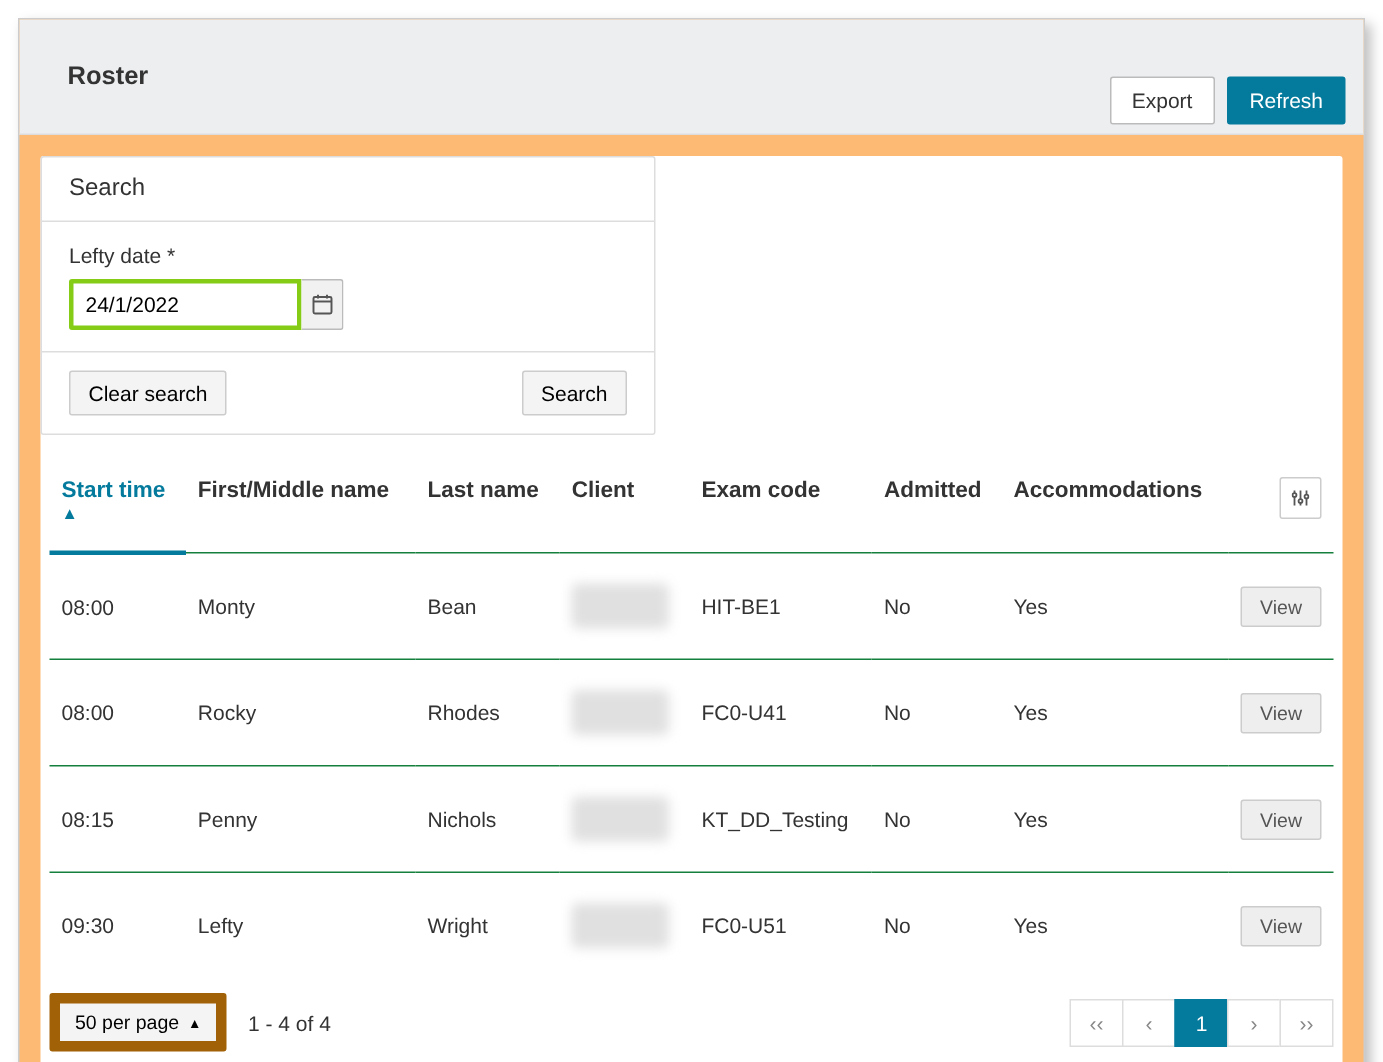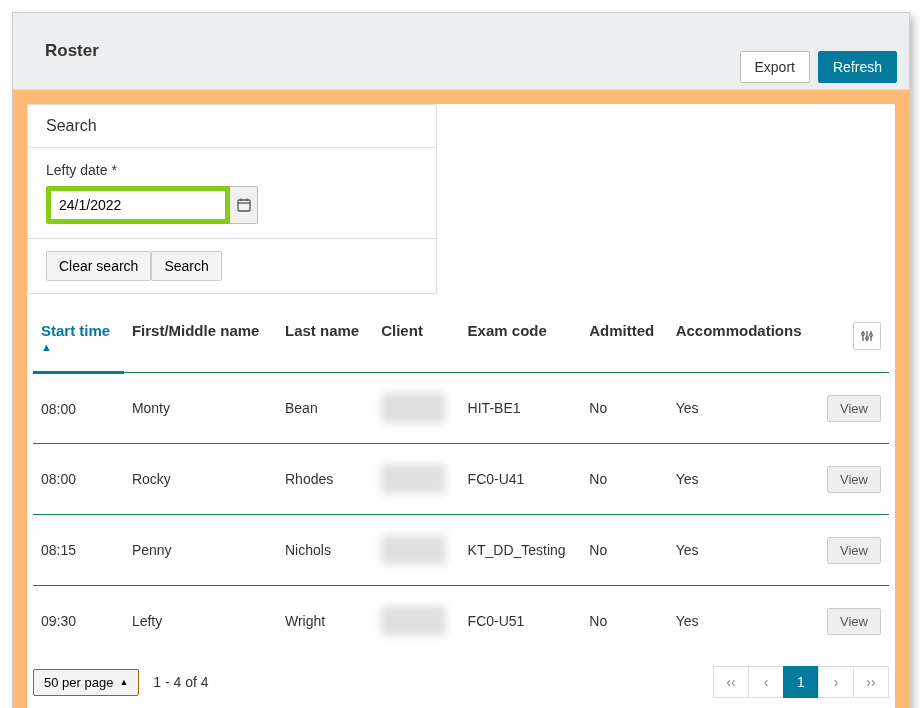--- a/index.html
+++ b/index.html
@@ -69,40 +69,41 @@
     padding: 14px 18px;
     border-bottom: 1px solid #ddd;
   }
   .field-label {
     font-size: 14px;
     margin-bottom: 8px;
     display: block;
   }
   .date-group { display: flex; }
   .date-input {
-    border: 5px solid #84cc16;
+    border: 3px solid #84cc16;
     padding: 6px 8px;
     font-size: 14px;
-    width: 184px;
+    width: 155px;
     border-radius: 2px 0 0 2px;
   }
   .date-btn {
     border: 1px solid #bbb;
     border-left: none;
     background: #f1f1f1;
     width: 28px;
     display: flex;
     align-items: center;
     justify-content: center;
     cursor: pointer;
     border-radius: 0 2px 2px 0;
   }
   .search-footer {
     padding: 12px 18px;
     display: flex;
+    justify-content: space-between;
   }
   .btn-light {
     border: 1px solid #ccc;
     background: #f4f4f4;
     padding: 6px 12px;
     font-size: 14px;
     cursor: pointer;
     border-radius: 2px;
   }
   .table-wrap { padding: 0 6px; }
@@ -160,21 +161,21 @@
     color: #555;
   }
   .table-footer {
     display: flex;
     align-items: center;
     justify-content: space-between;
     padding: 10px 6px 4px 6px;
   }
   .left-foot { display: flex; align-items: center; gap: 14px; }
   .perpage-btn {
-    border: 1px solid #a16207;
+    border: 7px solid #a16207;
     background: #f4f4f4;
     padding: 5px 10px;
     font-size: 13px;
     cursor: pointer;
     display: flex;
     align-items: center;
     gap: 6px;
     border-radius: 2px;
   }
   .page-info { font-size: 14px; color: #333; }

